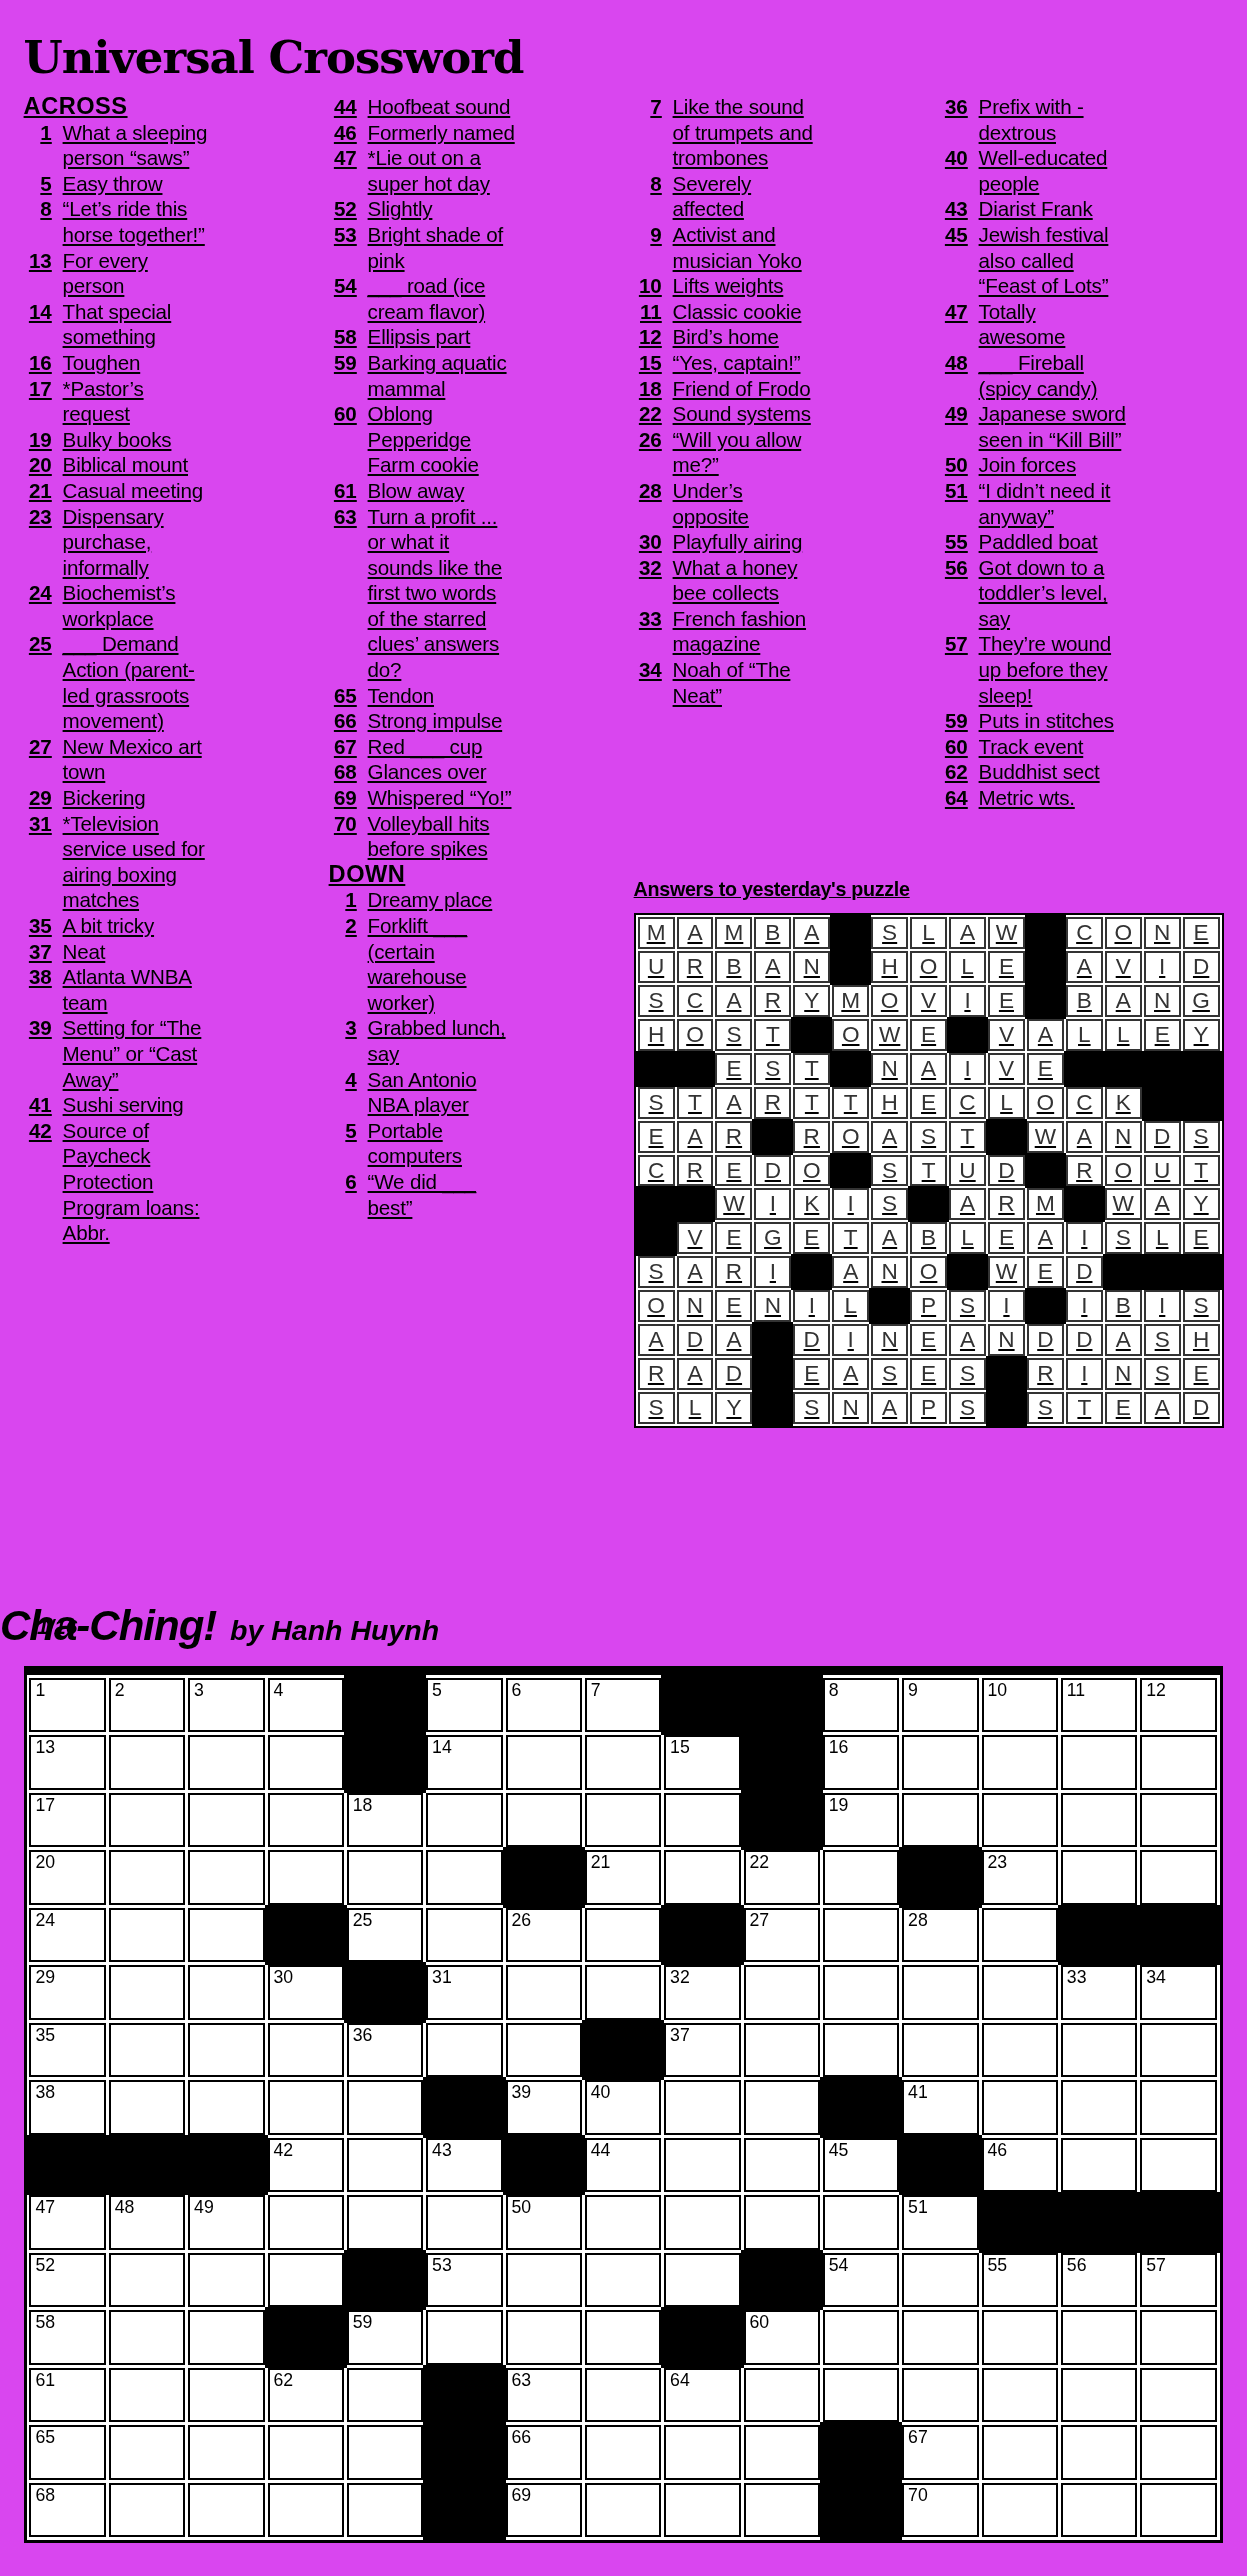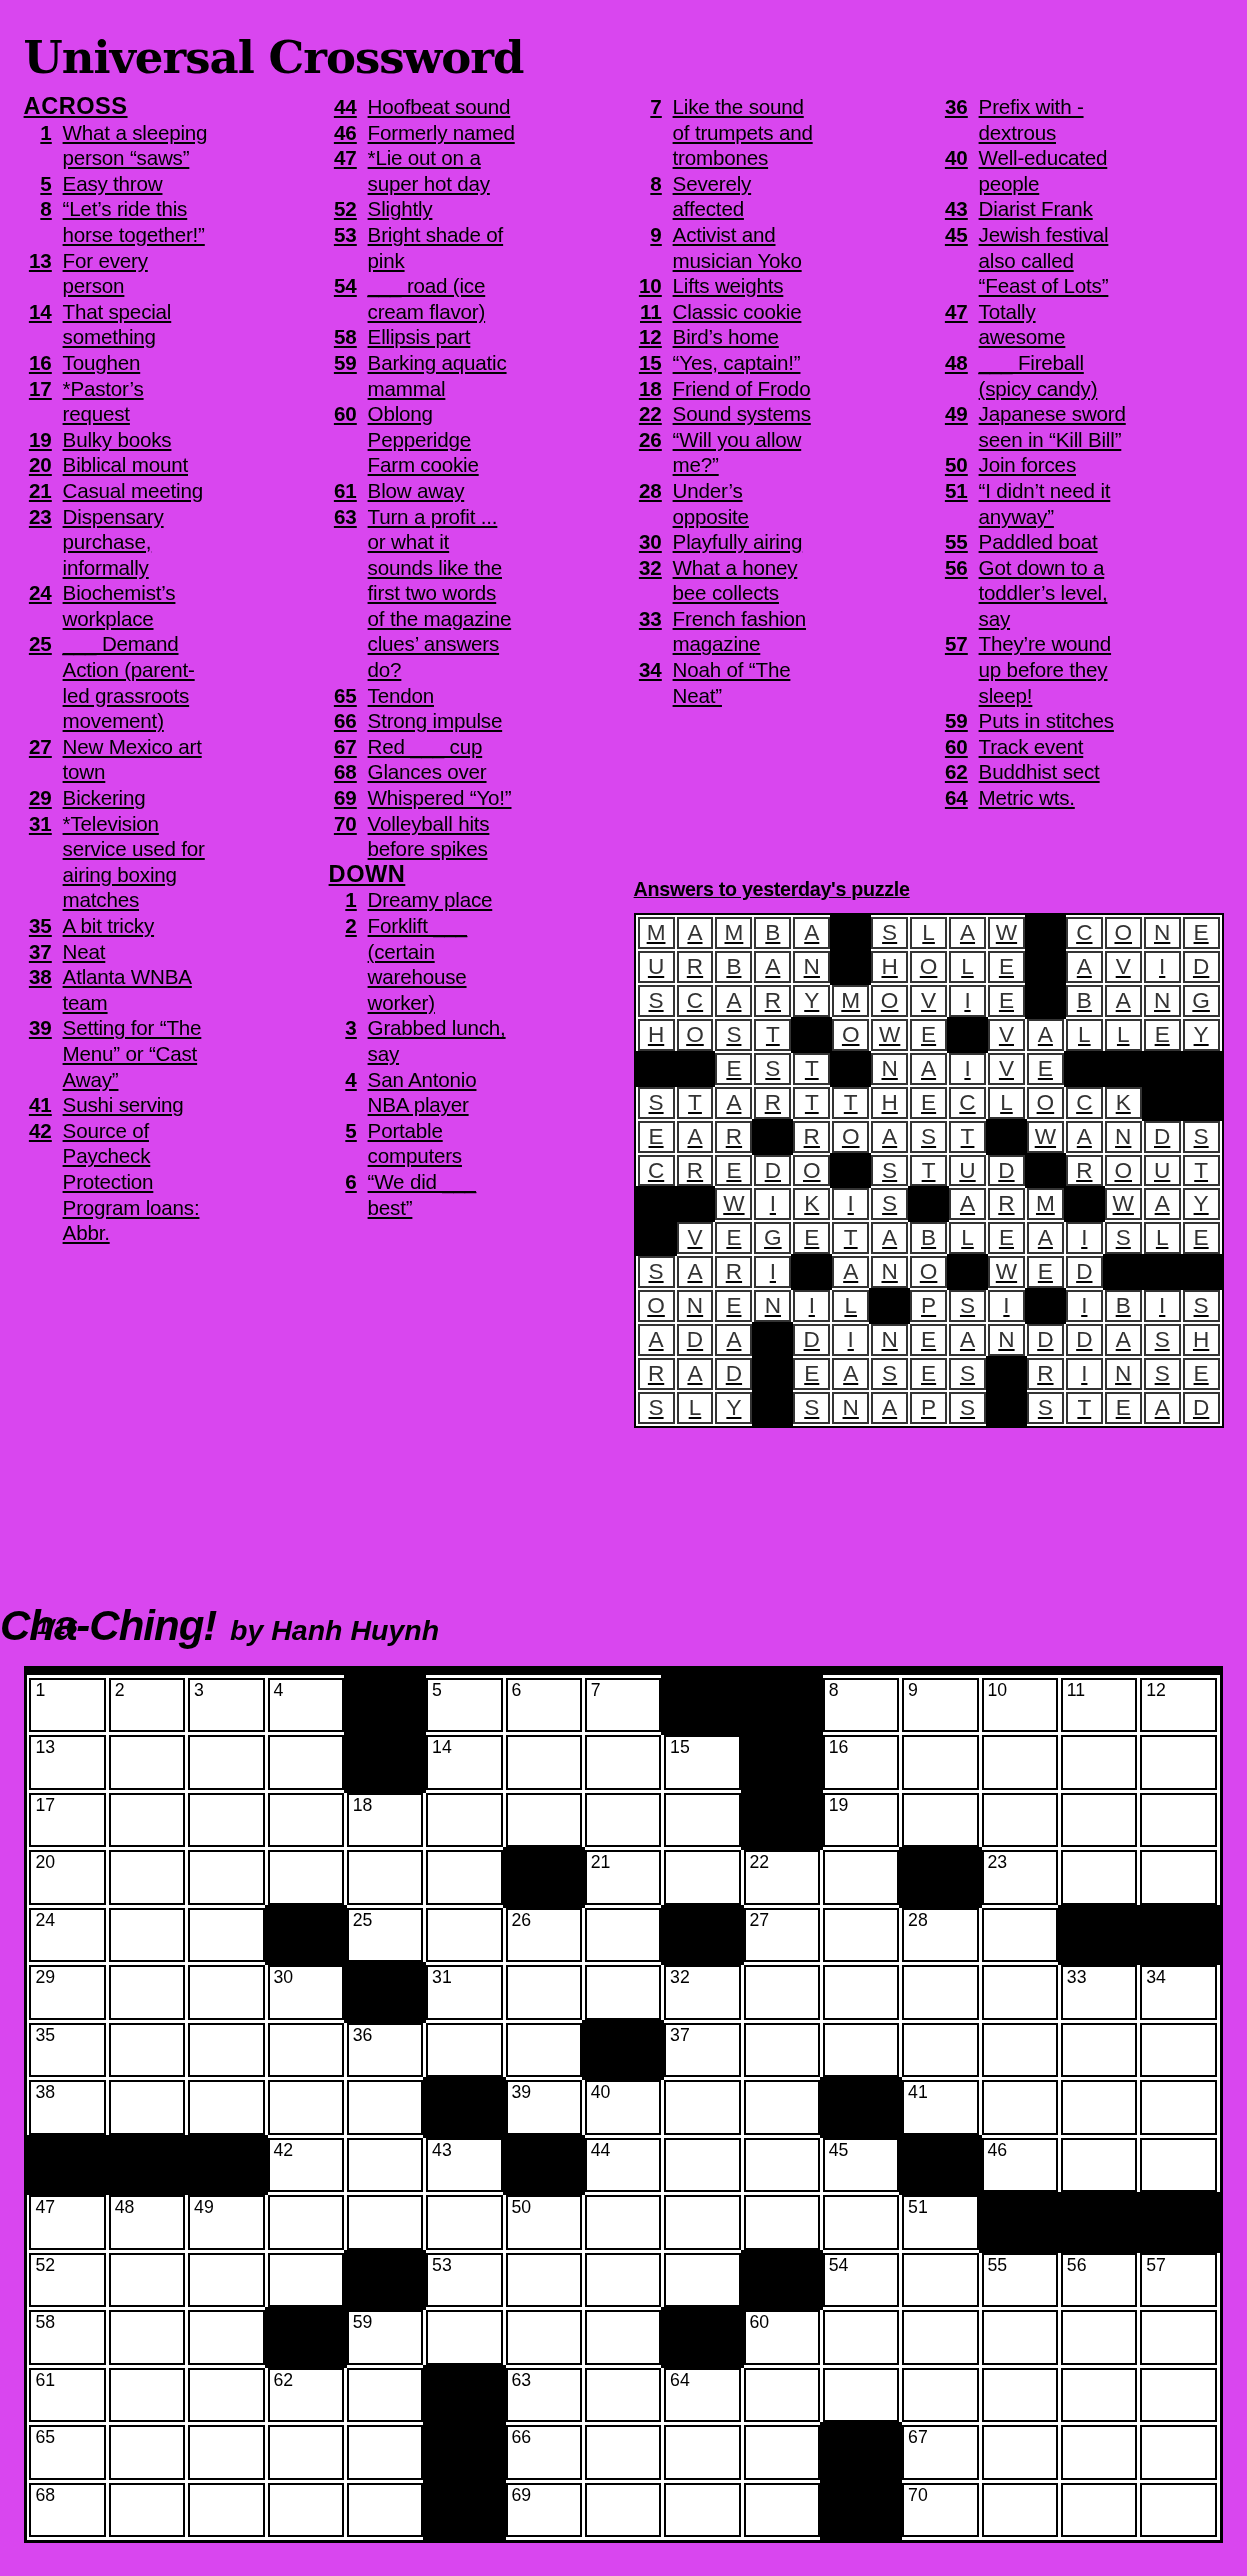--- a/index.html
+++ b/index.html
@@ -185,21 +185,21 @@
           <li class="clue">
             <span class="n">60</span>
             <span class="t">Oblong Pepperidge Farm cookie</span>
           </li>
           <li class="clue">
             <span class="n">61</span>
             <span class="t">Blow away</span>
           </li>
           <li class="clue">
             <span class="n">63</span>
-            <span class="t">Turn a profit ... or what it sounds like the first two words of the magazine clues’ answers do?</span>
+            <span class="t">Turn a profit ... or what it sounds like the first two words of the starred clues’ answers do?</span>
           </li>
           <li class="clue">
             <span class="n">65</span>
             <span class="t">Tendon</span>
           </li>
           <li class="clue">
             <span class="n">66</span>
             <span class="t">Strong impulse</span>
           </li>
           <li class="clue">

